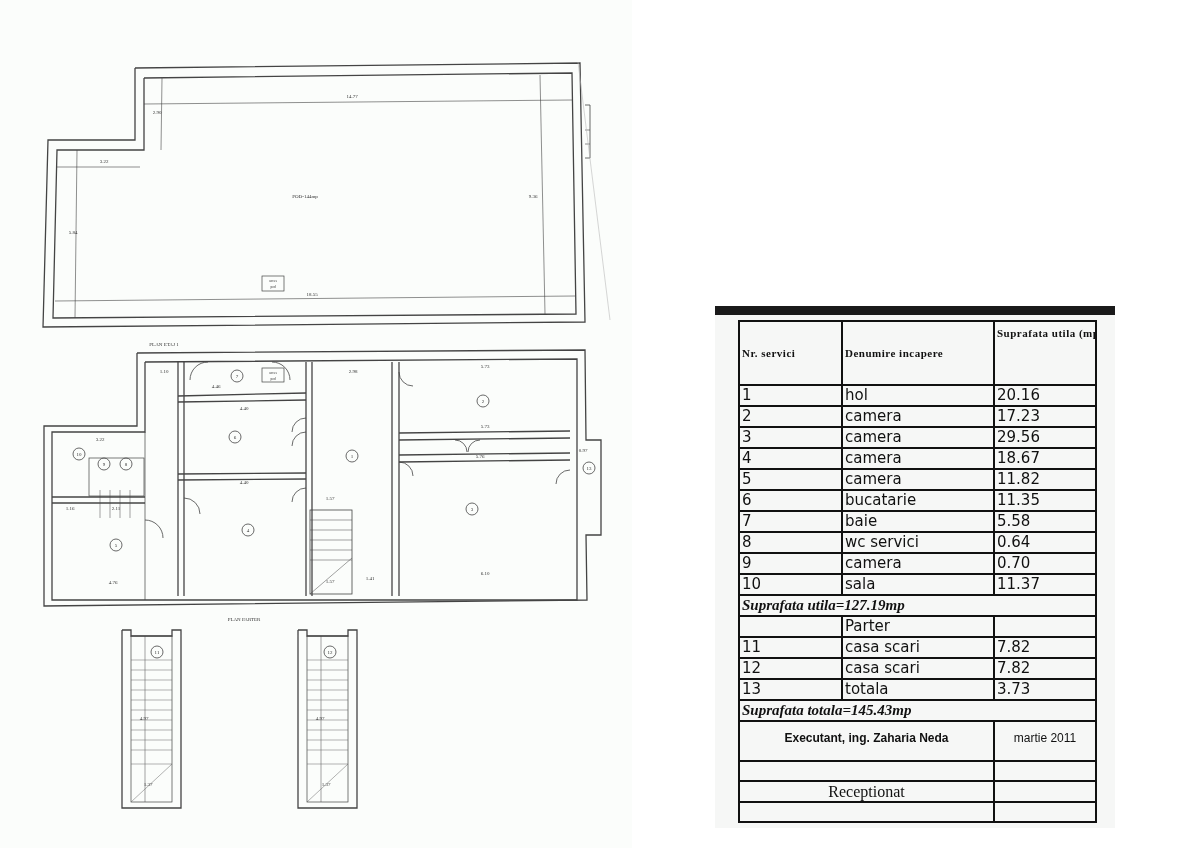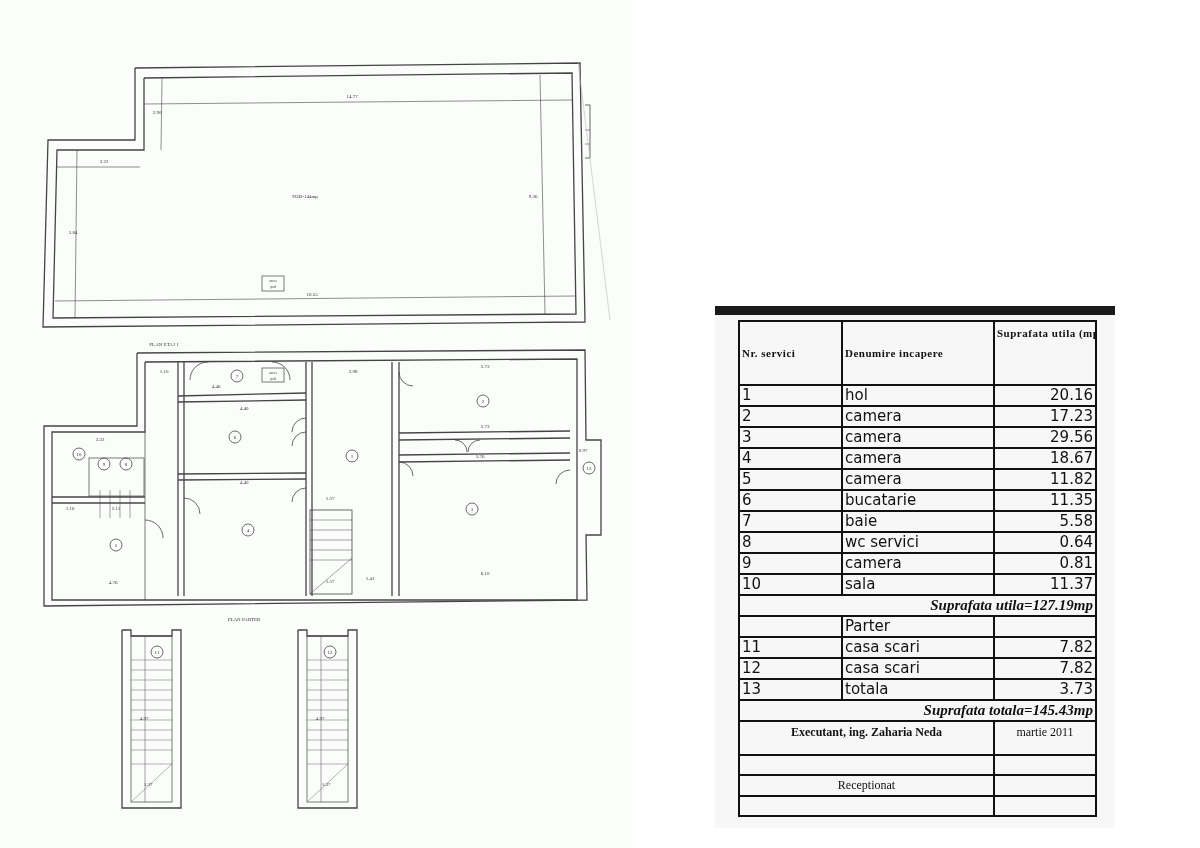--- a/index.html
+++ b/index.html
@@ -4,28 +4,28 @@
 <style>
   html,body{margin:0;padding:0;}
   body{width:1200px;height:848px;background:#ffffff;position:relative;overflow:hidden;font-family:"Liberation Serif",serif;}
   .sheet{position:absolute;left:0;top:0;width:632px;height:848px;background:#fbfdfb;}
   .plan{position:absolute;left:0;top:0;}
   .plan text{font-family:"Liberation Serif",serif;fill:#333;}
   .tbl-wrap{position:absolute;left:715px;top:306px;width:400px;height:522px;background:#f6f7f6;}
   .topbar{position:absolute;left:0;top:0;width:400px;height:9px;background:#1a1a1a;}
   table.room{position:absolute;left:23px;top:14px;width:357px;border-collapse:collapse;table-layout:fixed;}
   table.room td{border:2px solid #111;padding:0 2px;height:19px;font-family:"DejaVu Sans",sans-serif;font-size:15px;color:#111;line-height:17px;overflow:hidden;white-space:nowrap;}
-  table.room td.num{text-align:right;}
+  table.room td.num{text-align:left;}
   table.room tr.hdr td{height:58px;font-family:"Liberation Serif",serif;font-weight:bold;font-size:11px;vertical-align:middle;letter-spacing:0.5px;}
   table.room tr.hdr td.c3{vertical-align:top;padding-top:4px;line-height:14px;}
-  table.room tr.sum td{font-family:"Liberation Serif",serif;font-style:italic;font-weight:bold;font-size:15px;text-align:right;}
-  table.room tr.exec td{height:30px;font-family:Liberation Serif, serif;font-weight:bold;font-size:12px;vertical-align:top;text-align:center;padding-top:2px;}
+  table.room tr.sum td{font-family:"Liberation Serif",serif;font-style:italic;font-weight:bold;font-size:15px;text-align:left;}
+  table.room tr.exec td{height:30px;font-family:Liberation Sans, sans-serif;font-weight:bold;font-size:12px;vertical-align:top;text-align:center;padding-top:8px;}
   table.room tr.exec td.date{font-weight:normal;}
   table.room tr.blank td{height:18px;}
-  table.room tr.rec td{font-family:"Liberation Serif",serif;font-size:12px;text-align:center;}
+  table.room tr.rec td{font-family:"Liberation Serif",serif;font-size:16px;text-align:center;}
 </style>
 </head>
 <body>
 
 <div class="sheet">
 <svg class="plan" width="640" height="848" viewBox="0 0 640 848">
   <g fill="none" stroke="#444" stroke-width="1.3">
 
     <polyline points="135,68 580,63 585,322 43,327 48,140 135,140 135,68"></polyline>
     <polyline points="144,78 572,73 576,314 53,318 57,150 144,150 144,78"></polyline>
@@ -244,21 +244,21 @@
           <td class="num">5.58</td>
         </tr>
     <tr>
           <td>8</td>
           <td>wc servici</td>
           <td class="num">0.64</td>
         </tr>
     <tr>
           <td>9</td>
           <td>camera</td>
-          <td class="num">0.81</td>
+          <td class="num">0.70</td>
         </tr>
     <tr>
           <td>10</td>
           <td>sala</td>
           <td class="num">11.37</td>
         </tr>
     <tr class="sum">
           <td colspan="3">Suprafata utila=127.19mp</td>
         </tr>
     <tr>

